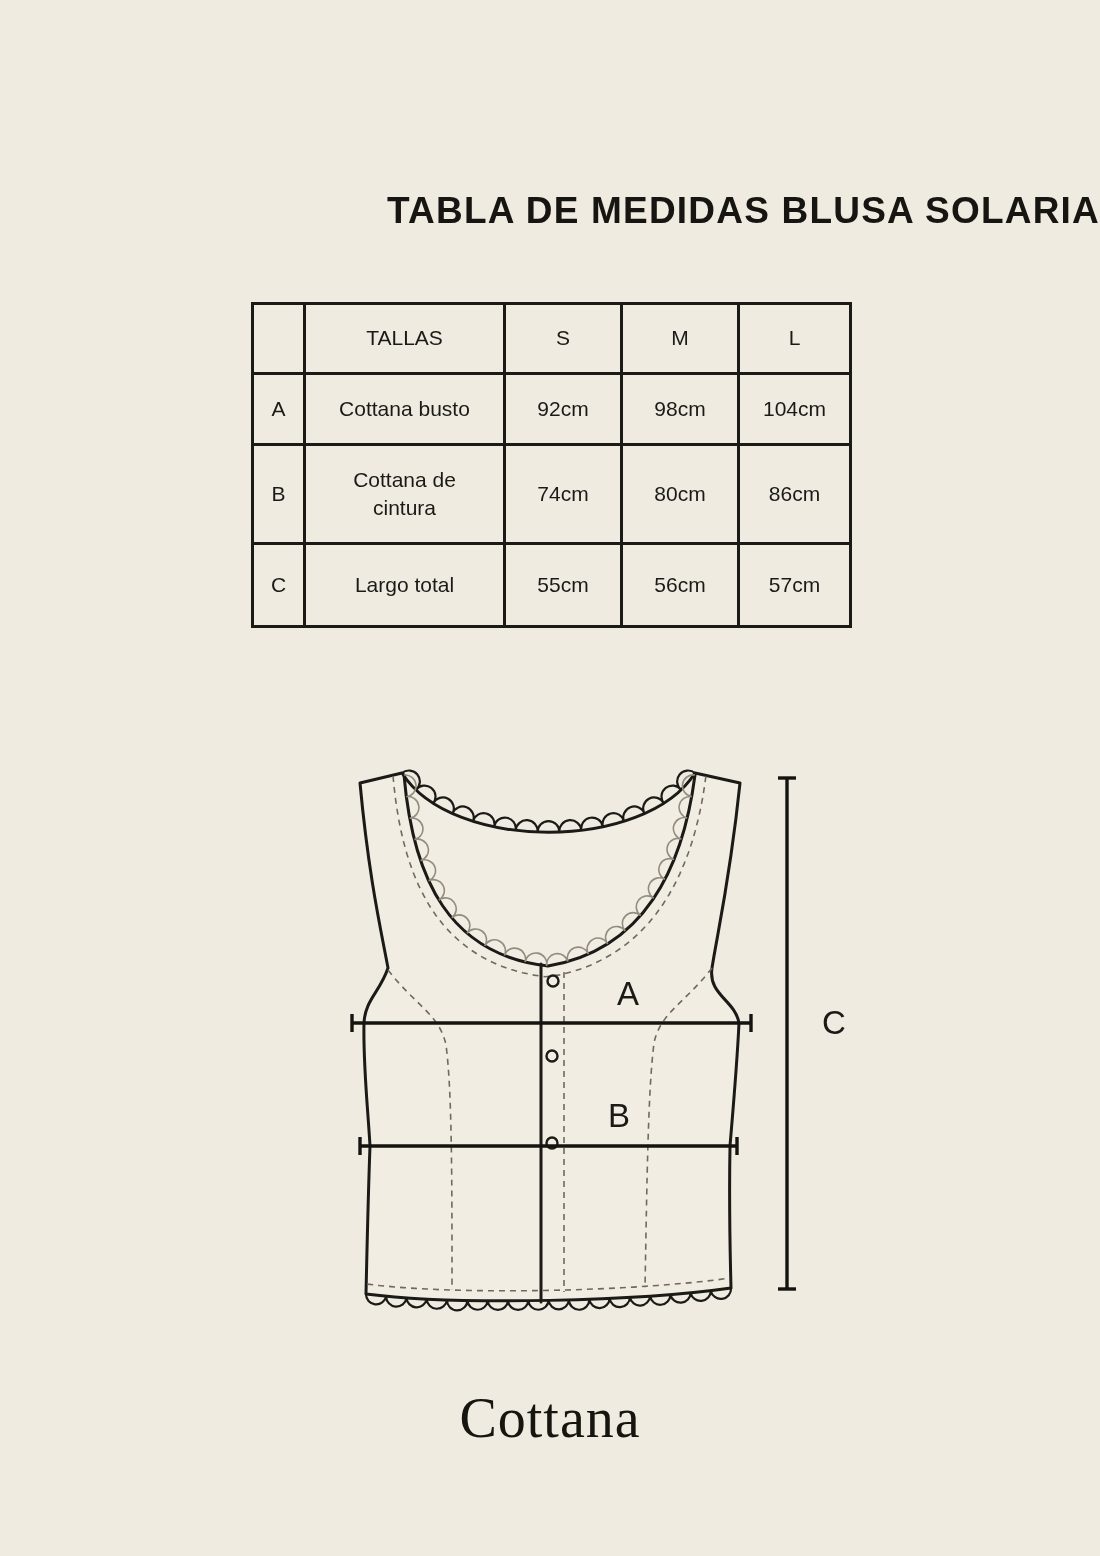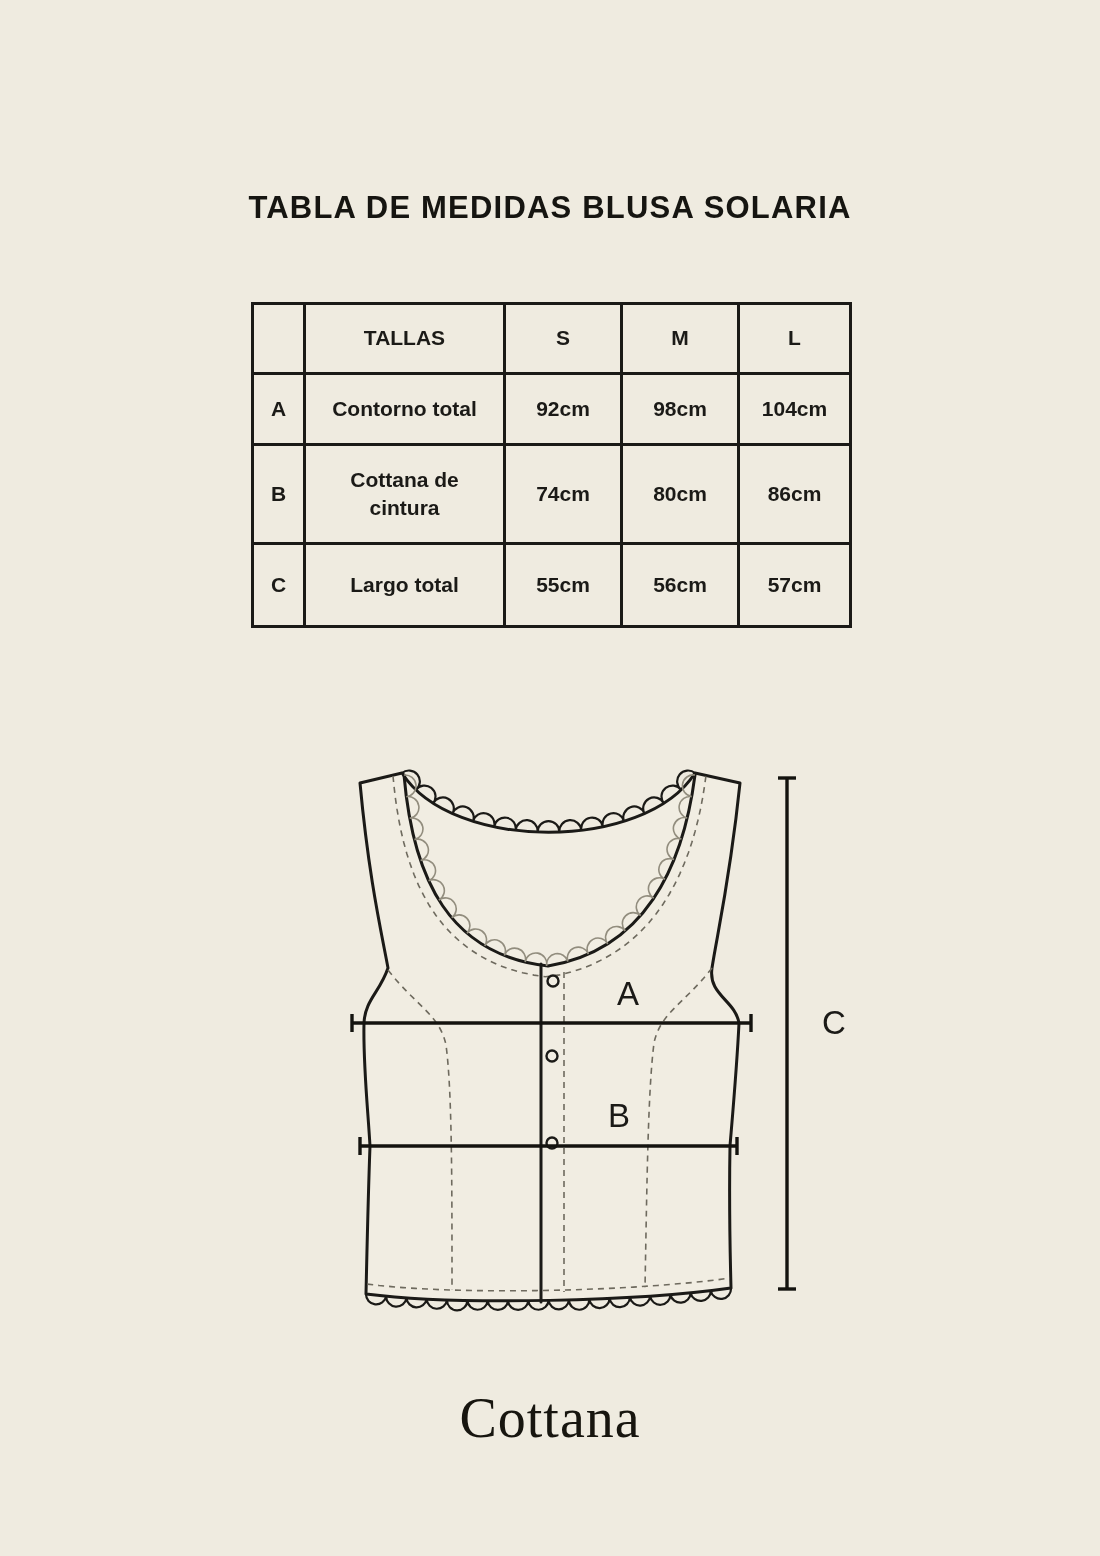--- a/index.html
+++ b/index.html
@@ -7,41 +7,40 @@
     position:relative;
     width:1100px;height:1556px;
     background:#EFEBE0;
     font-family:"Liberation Sans", sans-serif;
     color:#1B1A17;
     overflow:hidden;
   }
   .title{
     position:absolute;
     left:0;right:0;top:190px;
-    text-align:center;
-    font-size:31px;
+    text-align:right;
+    font-size:37px;
     font-weight:bold;
     letter-spacing:1.2px;
     color:#161511;
   }
   table.sizes{
     position:absolute;
     left:251px;top:302px;
     border-collapse:collapse;
     table-layout:fixed;
   }
   table.sizes td{
     border:3px solid #1B1A17;
     text-align:center;
     vertical-align:middle;
     font-size:21px;
     line-height:1.35;
     padding:0 4px;
     color:#1B1A17;
-    font-weight:bold;
   }
   table.sizes td.lbl{padding:0 20px;}
   .logo{
     position:absolute;
     left:0;right:0;top:1386px;
     text-align:center;
     font-family:"Liberation Serif", serif;
     font-size:56px;
     font-weight:400;
     letter-spacing:1px;
@@ -76,21 +75,21 @@
     <tbody>
         <tr style="height:70px">
       <td></td>
       <td>TALLAS</td>
       <td>S</td>
       <td>M</td>
       <td>L</td>
     </tr>
     <tr style="height:71px">
       <td>A</td>
-      <td class="lbl">Contorno total</td>
+      <td class="lbl">Cottana busto</td>
       <td>92cm</td>
       <td>98cm</td>
       <td>104cm</td>
     </tr>
     <tr style="height:99px">
       <td>B</td>
       <td class="lbl">Cottana de cintura</td>
       <td>74cm</td>
       <td>80cm</td>
       <td>86cm</td>

